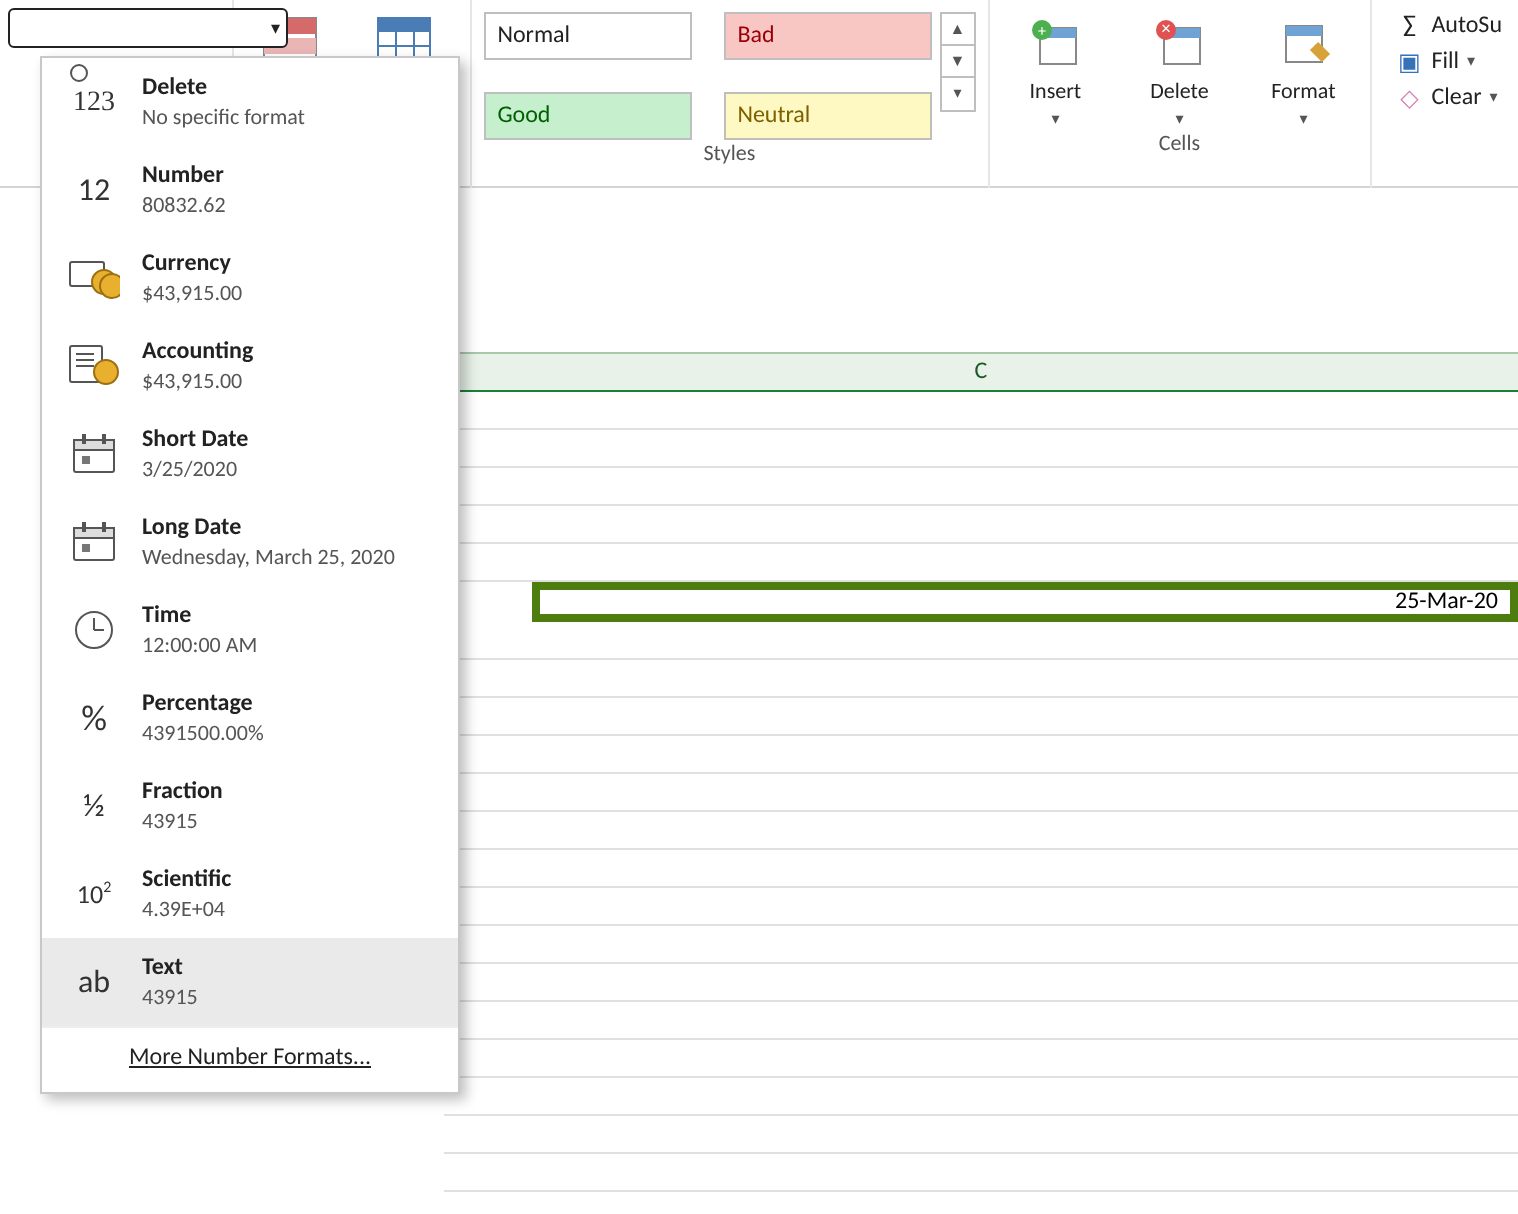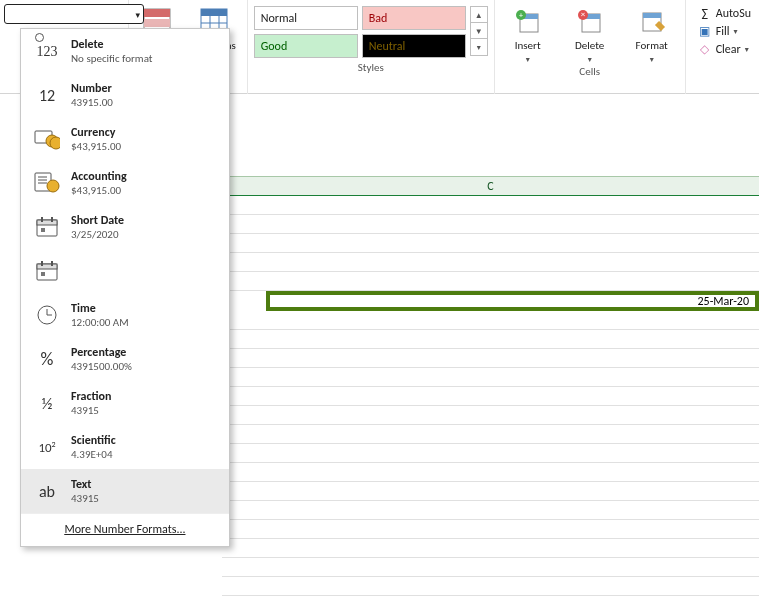--- a/index.html
+++ b/index.html
@@ -10,26 +10,26 @@
   .ribbon-group { display: flex; flex-direction: column; align-items: center; justify-content: space-between; padding: 2px 6px 2px 6px; border-right: 1px solid #e6e6e6; height: 94px; }
   .ribbon-group-label { font-size: 11px; color: #555; margin-top: auto; padding-bottom: 18px; }
   .ribbon-buttons { display: flex; align-items: flex-start; gap: 8px; }
   .ribbon-btn { display: flex; flex-direction: column; align-items: center; width: 54px; cursor: pointer; padding-top: 4px; }
   .ribbon-btn .glyph { width: 32px; height: 32px; display:flex; align-items:center; justify-content:center;}
   .ribbon-btn .cap { font-size: 11px; text-align: center; line-height: 1.15; margin-top: 2px; }
   .chev { font-size: 8px; color: #555; }
 
   
   .styles-gallery { display: flex; align-items: flex-start; gap: 4px; padding-top:4px;}
-  .style-grid { display: grid; grid-template-columns: 104px 104px; grid-auto-rows: 24px; gap: 4px; }
+  .style-grid { display: grid; grid-template-columns: 104px 104px; grid-auto-rows: 24px; gap: 16px; }
   .style-cell { border: 1px solid #bfbfbf; font-size: 12px; display:flex; align-items:center; padding: 0 6px; }
   .style-normal { background:#fff; }
   .style-bad { background:#f8c7c4; color:#9c0006; }
   .style-good { background:#c6efce; color:#006100; }
-  .style-neutral { background:#000000; color:#7f6000; }
+  .style-neutral { background:#fef9c3; color:#7f6000; }
   .gallery-scroll { display:flex; flex-direction:column; border:1px solid #bfbfbf; width:18px;}
   .gallery-scroll div { height:16px; border-bottom:1px solid #bfbfbf; display:flex;align-items:center;justify-content:center;font-size:8px;color:#555; cursor:pointer;}
   .gallery-scroll div:last-child{border-bottom:none;}
 
   
   .edit-col { display:flex; flex-direction:column; gap:4px; padding:4px 2px 0 6px; font-size:12px;}
   .edit-row { display:flex; align-items:center; gap:4px; cursor:pointer;}
   .edit-row .mini-icon{width:14px;height:14px;display:inline-flex;align-items:center;justify-content:center;}
 
   
@@ -196,21 +196,21 @@
         <div class="t1">Delete</div>
         <div class="t2">No specific format</div>
       </div>
     </div>
     <div class="dd-item">
       <div class="dd-icon">
         <span class="i-12">12</span>
       </div>
       <div class="dd-text">
         <div class="t1">Number</div>
-        <div class="t2">43915.00</div>
+        <div class="t2">80832.62</div>
       </div>
     </div>
     <div class="dd-item">
       <div class="dd-icon">
         <svg width="26" height="22">
           <rect x="1" y="3" width="17" height="12" rx="1" fill="#fff" stroke="#555"></rect>
           <circle cx="18" cy="13" r="6" fill="#e8b02e" stroke="#9c6f10"></circle>
           <circle cx="22" cy="15" r="6" fill="#e8b02e" stroke="#9c6f10"></circle>
         </svg>
       </div>
@@ -252,20 +252,24 @@
     <div class="dd-item">
       <div class="dd-icon">
         <svg width="24" height="22">
           <rect x="2" y="4" width="20" height="16" rx="1" fill="#fff" stroke="#555"></rect>
           <rect x="2" y="4" width="20" height="5" fill="#ddd" stroke="#555"></rect>
           <rect x="6" y="1" width="2" height="5" fill="#555"></rect>
           <rect x="16" y="1" width="2" height="5" fill="#555"></rect>
           <rect x="6" y="12" width="4" height="4" fill="#777"></rect>
         </svg>
       </div>
+      <div class="dd-text">
+        <div class="t1">Long Date</div>
+        <div class="t2">Wednesday, March 25, 2020</div>
+      </div>
     </div>
     <div class="dd-item">
       <div class="dd-icon">
         <svg width="24" height="24">
           <circle cx="12" cy="12" r="9" fill="#fff" stroke="#555"></circle>
           <line x1="12" y1="12" x2="12" y2="6" stroke="#555"></line>
           <line x1="12" y1="12" x2="17" y2="12" stroke="#555"></line>
         </svg>
       </div>
       <div class="dd-text">

